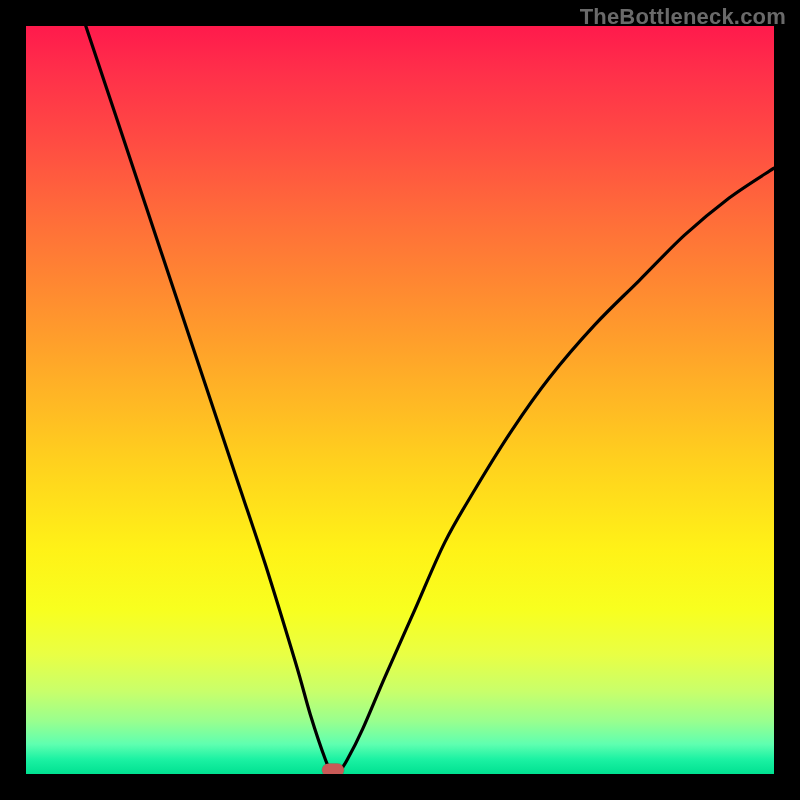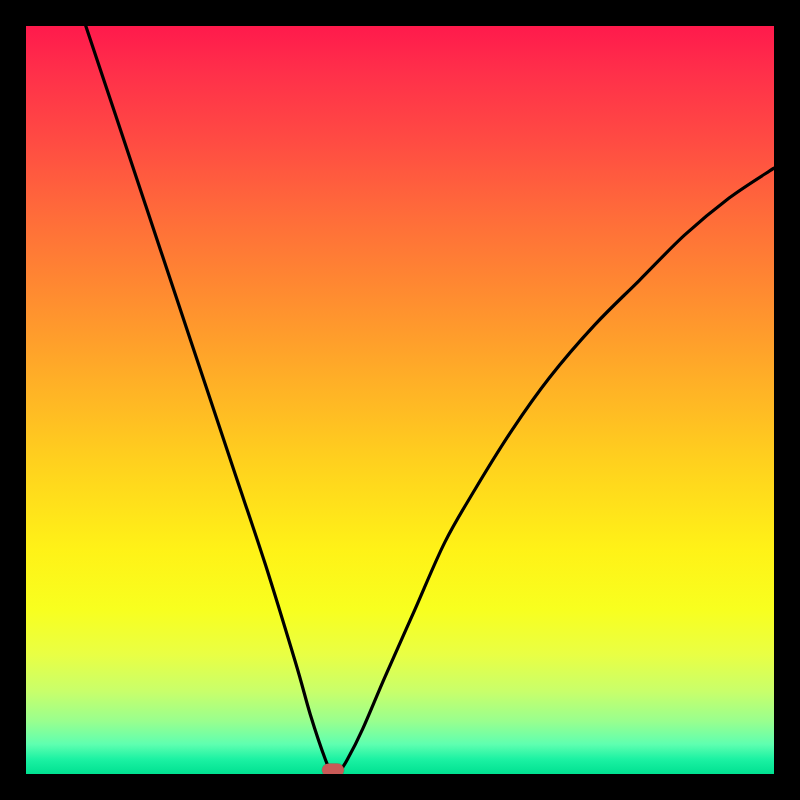--- a/index.html
+++ b/index.html
@@ -72,20 +72,21 @@
     border-radius: 7px;
     transform: translate(-50%, -50%);
     box-shadow: 0 0 0 0.5px rgba(0,0,0,0.15);
   }
 </style>
 </head>
 <body>
 
 <div class="frame">
 
+  <div class="watermark">TheBottleneck.com</div>
 
   <div class="plot-area">
     <div class="gradient"></div>
 
     <svg class="curve" viewBox="0 0 748 748" preserveAspectRatio="none">
       <path d="M 59.8 0.0 C 64.8 15.0, 79.8 59.8, 89.8 89.8 C 99.7 119.7, 109.7 149.6, 119.7 179.5 C 129.7 209.4, 139.6 239.4, 149.6 269.3 C 159.6 299.2, 169.5 329.1, 179.5 359.0 C 189.5 389.0, 199.5 418.9, 209.4 448.8 C 219.4 478.7, 229.4 507.4, 239.4 538.6 C 249.3 569.7, 261.8 610.9, 269.3 635.8 C 276.8 660.7, 279.3 672.0, 284.2 688.2 C 289.2 704.4, 295.5 723.1, 299.2 733.0 C 302.9 743.0, 304.2 746.1, 306.7 748.0 C 309.2 749.9, 311.7 746.8, 314.2 744.3 C 316.7 741.8, 317.9 739.9, 321.6 733.0 C 325.4 726.2, 330.4 716.8, 336.6 703.1 C 342.8 689.4, 350.3 670.7, 359.0 650.8 C 367.8 630.8, 379.0 605.9, 389.0 583.4 C 398.9 561.0, 408.9 536.1, 418.9 516.1 C 428.9 496.2, 437.6 482.5, 448.8 463.8 C 460.0 445.1, 473.7 422.6, 486.2 403.9 C 498.7 385.2, 509.9 369.0, 523.6 351.6 C 537.3 334.1, 553.5 315.4, 568.5 299.2 C 583.4 283.0, 598.4 269.3, 613.4 254.3 C 628.3 239.4, 643.3 223.2, 658.2 209.4 C 673.2 195.7, 688.2 183.3, 703.1 172.0 C 718.1 160.8, 740.5 147.1, 748.0 142.1" fill="none" stroke="#000" stroke-width="3.2" stroke-linecap="round" stroke-linejoin="round"></path>
     </svg>
 
     <div class="marker" style="left: 306.68px; top: 744px;"></div>
   </div>

